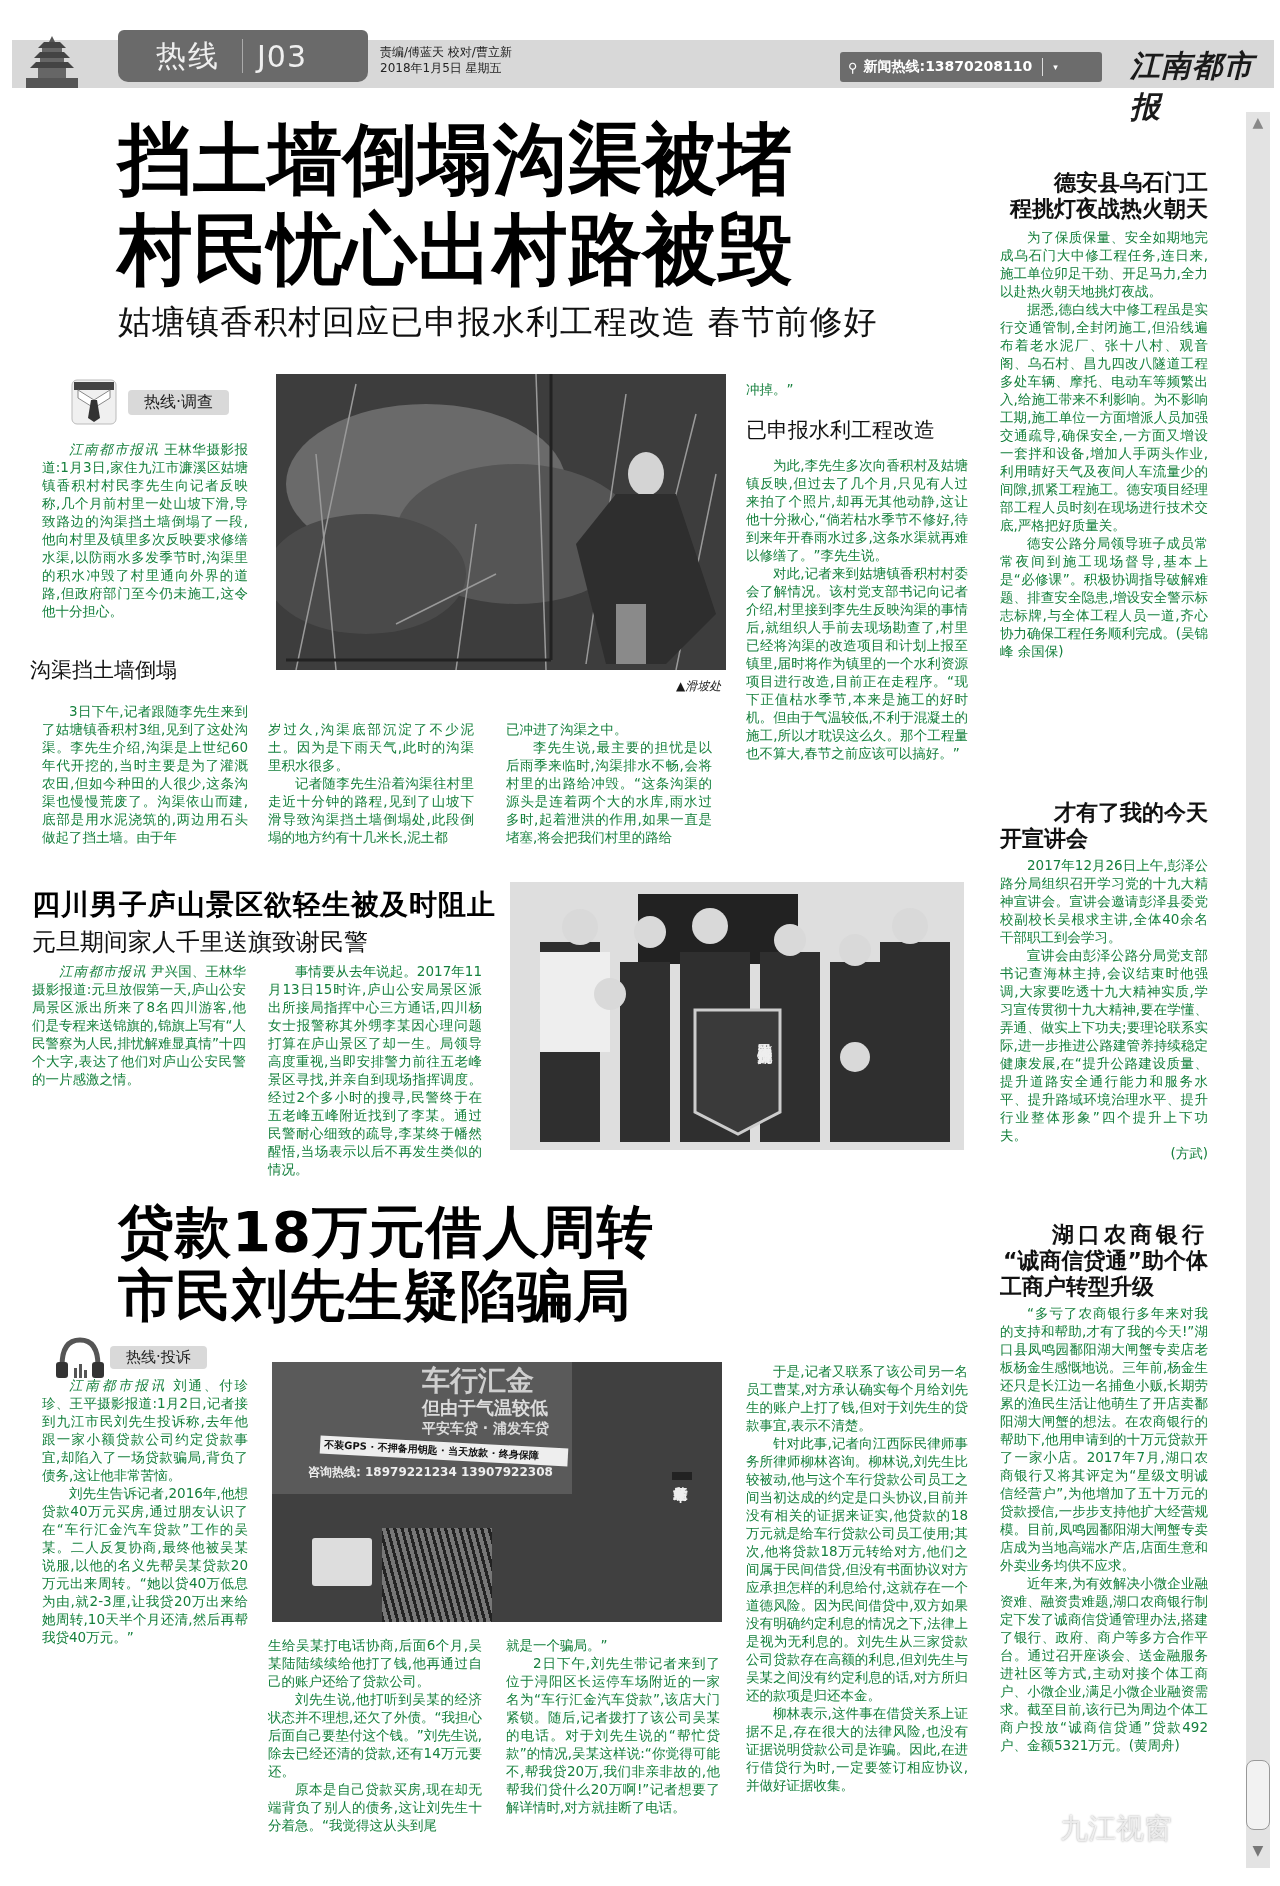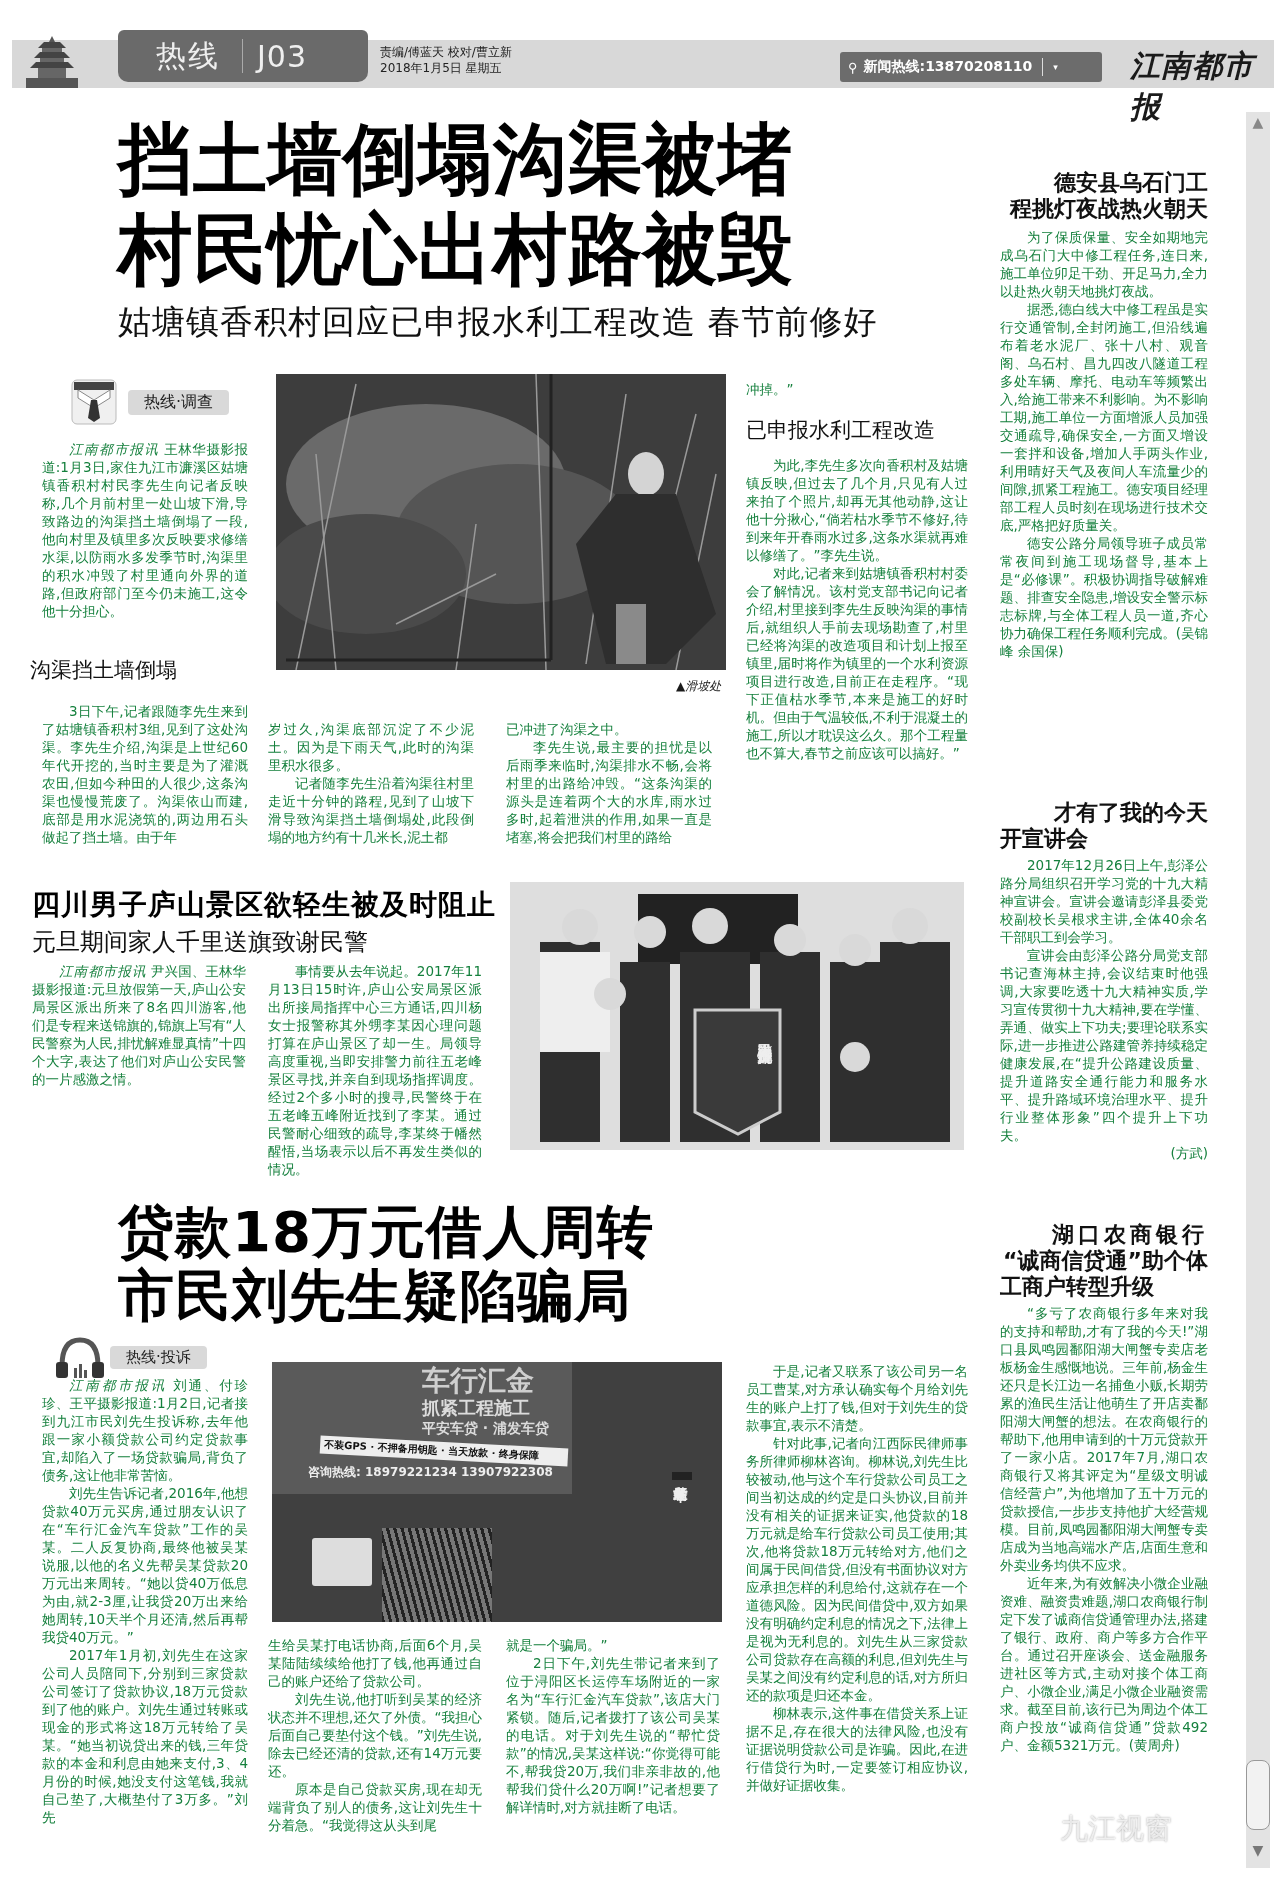--- a/index.html
+++ b/index.html
@@ -189,27 +189,26 @@
   <rect x="38" y="26" width="12" height="16" rx="3" fill="#333"></rect>
   <rect x="20" y="32" width="3" height="10" fill="#555"></rect>
     <rect x="25" y="28" width="3" height="14" fill="#555"></rect>
     <rect x="30" y="34" width="3" height="8" fill="#555"></rect>
 </svg>
 <div class="abs badge" style="left:110px;top:1346px;font-size:15px;">热线·投诉</div>
 
 <div class="abs body" style="left:42px;top:1376px;width:206px;">
   <p><span class="byline">江南都市报讯</span> <span>刘通、付珍珍、王平摄影报道:1月2日,记者接到九江市民刘先生投诉称,去年他跟一家小额贷款公司约定贷款事宜,却陷入了一场贷款骗局,背负了债务,这让他非常苦恼。</span></p>
   <p>刘先生告诉记者,2016年,他想贷款40万元买房,通过朋友认识了在“车行汇金汽车贷款”工作的吴某。二人反复协商,最终他被吴某说服,以他的名义先帮吴某贷款20万元出来周转。“她以贷40万低息为由,就2-3厘,让我贷20万出来给她周转,10天半个月还清,然后再帮我贷40万元。”</p>
-  <p>2017年1月初,刘先生在这家公司人员陪同下,分别到三家贷款公司签订了贷款协议,18万元贷款到了他的账户。刘先生通过转账或现金的形式将这18万元转给了吴某。“她当初说贷出来的钱,三年贷款的本金和利息由她来支付,3、4月份的时候,她没支付这笔钱,我就自己垫了,大概垫付了3万多。”刘先</p>
 </div>
 
 <div class="abs photo" style="left:272px;top:1362px;width:450px;height:260px;background:#404040;">
   <div class="abs" style="left:0;top:0;width:300px;height:132px;background:#5a5a5a;"></div>
   <div class="abs" style="left:150px;top:0;font-size:28px;font-weight:bold;color:#cfcfcf;">车行汇金</div>
-  <div class="abs" style="left:150px;top:34px;font-size:18px;font-weight:bold;color:#dcdcdc;">抓紧工程施工</div>
+  <div class="abs" style="left:150px;top:34px;font-size:18px;font-weight:bold;color:#dcdcdc;">但由于气温较低</div>
   <div class="abs" style="left:150px;top:58px;font-size:14px;font-weight:bold;color:#dcdcdc;">平安车贷 · 浦发车贷</div>
   <div class="abs" style="left:48px;top:80px;width:248px;background:#eee;color:#111;font-size:10px;font-weight:bold;padding:2px 4px;transform:rotate(3deg);">不装GPS · 不押备用钥匙 · 当天放款 · 终身保障</div>
   <div class="abs" style="left:36px;top:102px;font-size:12px;font-weight:bold;color:#eee;">咨询热线: 18979221234  13907922308</div>
   <div class="abs" style="left:110px;top:166px;width:110px;height:94px;background:repeating-linear-gradient(75deg,#222 0 3px,#777 3px 7px);"></div>
   <div class="abs" style="left:40px;top:176px;width:60px;height:48px;background:#ddd;border-radius:3px;"></div>
   <div class="abs" style="left:400px;top:110px;width:20px;font-size:14px;font-weight:bold;color:#eee;background:#222;writing-mode:vertical-rl;padding:4px 2px;">老车站餐厅</div>
 </div>
 
 <div class="abs body" style="left:268px;top:1636px;width:214px;">
   <p class="noi">生给吴某打电话协商,后面6个月,吴某陆陆续续给他打了钱,他再通过自己的账户还给了贷款公司。</p>

